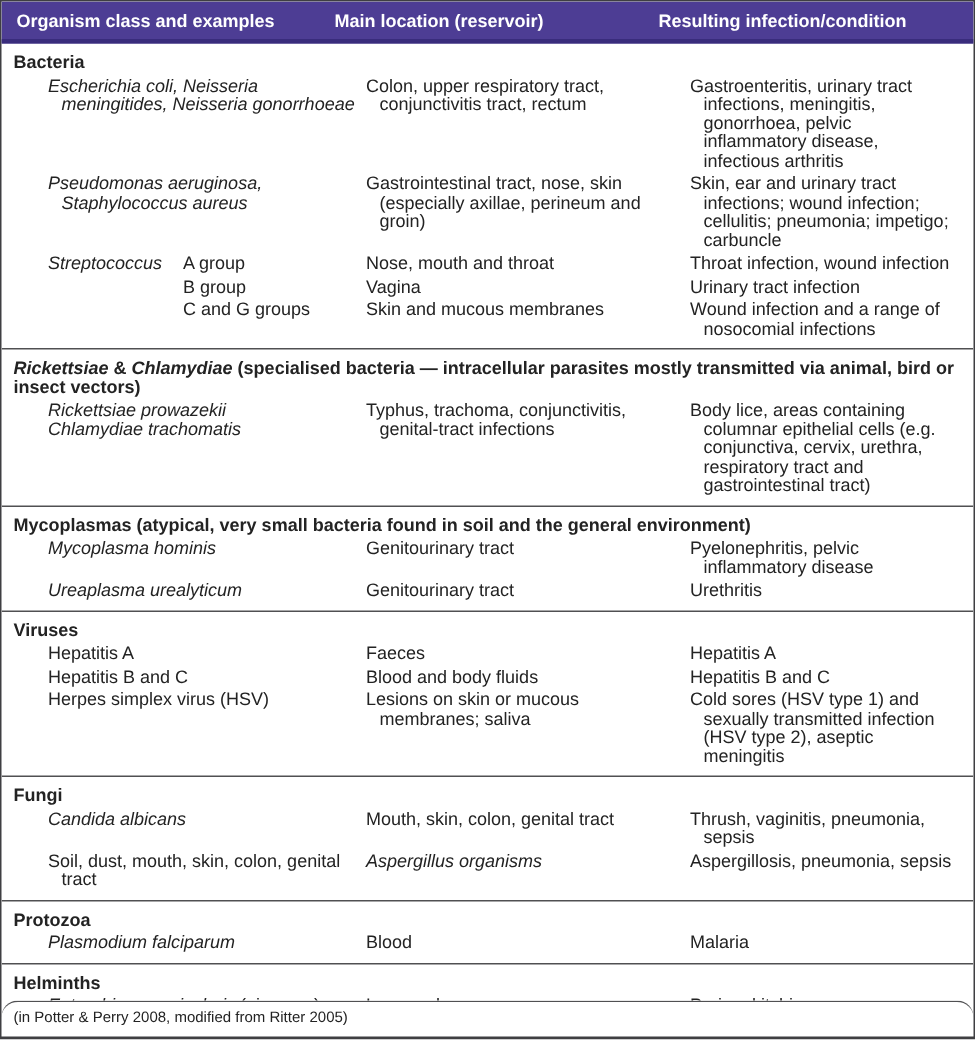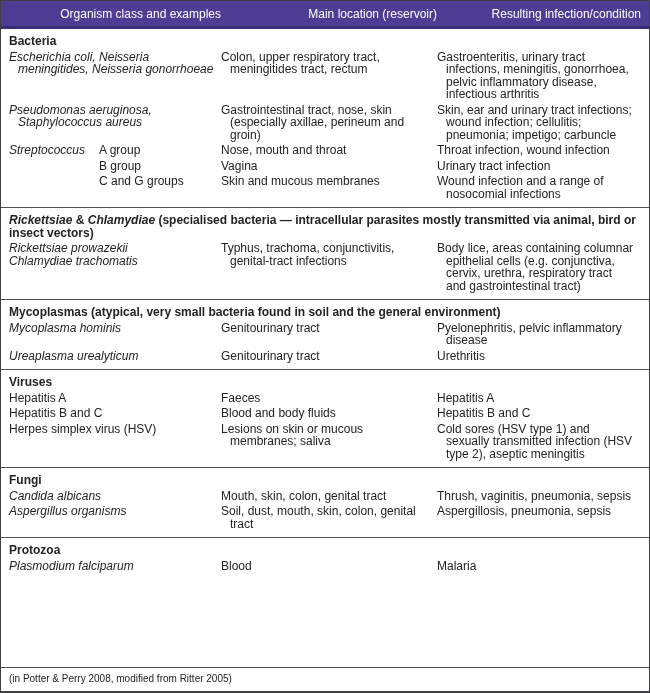--- a/index.html
+++ b/index.html
@@ -7,57 +7,56 @@
   .table{
     width:650px;height:693px;box-sizing:border-box;
     border:1px solid #3f3f42;border-bottom-width:2px;
     background:var(--bg,#ffffff);color:var(--body-text,#232323);
     display:flex;flex-direction:column;overflow:hidden;
   }
   .head{
     background:var(--header-bg,#4d3d94);color:var(--header-text,#ffffff);
     border-bottom:3px solid var(--header-edge,#392c7c);
     display:grid;grid-template-columns:212px 216px 1fr;
-    padding:6px 8px 5px;font-weight:normal;font-size:12px;line-height:14px;
+    padding:6px 8px 5px;font-weight:bold;font-size:12px;line-height:14px;
     flex:0 0 auto;
-    text-align:right;
   }
   .head .h{padding-left:2px;}
   .tbody{flex:1 1 auto;overflow:hidden;font-size:12px;line-height:12.5px;}
   .section{padding:4px 8px 7px;}
   .section + .section{border-top:1px solid var(--divider,#505052);}
   .section-title{font-weight:bold;margin:2px 0 1px;}
-  .row{display:grid;grid-template-columns:212px 216px 1fr;margin-top:3px;}
+  .row{display:grid;grid-template-columns:212px 216px 1fr;margin-top:3px;margin-left:23px;}
   .cell{padding-right:6px;}
   .cell p{margin:0;padding-left:9px;text-indent:-9px;}
   .it{font-style:italic;}
   .gname{display:inline-block;width:90px;font-style:italic;}
   .footer{
     flex:0 0 auto;border-top:1px solid var(--divider,#505052);
-    font-size:10px;line-height:12px;padding:5px 8px 6px;
+    font-size:10px;line-height:12px;padding:5px 8px 6px;border-radius:11px;
   }
 </style>
 </head>
 <body>
 
 <div class="table" style="--header-bg: #4d3d94; --header-edge: #392c7c; --header-text: #ffffff; --body-text: #232323; --divider: #505052; --bg: #ffffff;">
   <div class="head">
     <div class="h">Organism class and examples</div>
     <div class="h">Main location (reservoir)</div>
     <div class="h">Resulting infection/condition</div>
   </div>
   <div class="tbody">
       <div class="section">
         <div class="section-title"><span>Bacteria</span></div>
         <div class="row">
           <div class="cell c1">
             <p><span class="it">Escherichia coli, Neisseria meningitides, Neisseria gonorrhoeae</span></p>
           </div>
           <div class="cell c2">
-            <p>Colon, upper respiratory tract, meningitides tract, rectum</p>
+            <p>Colon, upper respiratory tract, conjunctivitis tract, rectum</p>
           </div>
           <div class="cell c3">
             <p>Gastroenteritis, urinary tract infections, meningitis, gonorrhoea, pelvic inflammatory disease, infectious arthritis</p>
           </div>
         </div>
         <div class="row">
           <div class="cell c1">
             <p><span class="it">Pseudomonas aeruginosa, Staphylococcus aureus</span></p>
           </div>
           <div class="cell c2">
@@ -178,40 +177,54 @@
             <p><span class="it">Candida albicans</span></p>
           </div>
           <div class="cell c2">
             <p>Mouth, skin, colon, genital tract</p>
           </div>
           <div class="cell c3">
             <p>Thrush, vaginitis, pneumonia, sepsis</p>
           </div>
         </div>
         <div class="row">
+          <div class="cell c2">
+            <p>Soil, dust, mouth, skin, colon, genital tract</p>
+          </div>
           <div class="cell c1">
             <p><span class="it">Aspergillus organisms</span></p>
           </div>
-          <div class="cell c2">
-            <p>Soil, dust, mouth, skin, colon, genital tract</p>
-          </div>
           <div class="cell c3">
             <p>Aspergillosis, pneumonia, sepsis</p>
           </div>
         </div>
       </div>
       <div class="section">
         <div class="section-title"><span>Protozoa</span></div>
         <div class="row">
           <div class="cell c1">
             <p><span class="it">Plasmodium falciparum</span></p>
           </div>
           <div class="cell c2">
             <p>Blood</p>
           </div>
           <div class="cell c3">
             <p>Malaria</p>
+          </div>
+        </div>
+      </div>
+      <div class="section">
+        <div class="section-title"><span>Helminths</span></div>
+        <div class="row">
+          <div class="cell c1">
+            <p><span class="it">Enterobius vermicularis</span><span> (pinworm)</span></p>
+          </div>
+          <div class="cell c2">
+            <p>Large colon</p>
+          </div>
+          <div class="cell c3">
+            <p>Perianal itching</p>
           </div>
         </div>
       </div>
     </div>
   <div class="footer">(in Potter &amp; Perry 2008, modified from Ritter 2005)</div>
 </div>
 
 </body></html>

